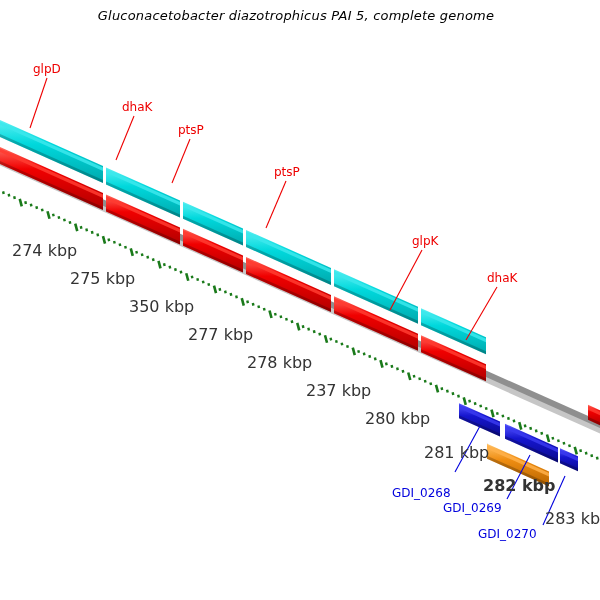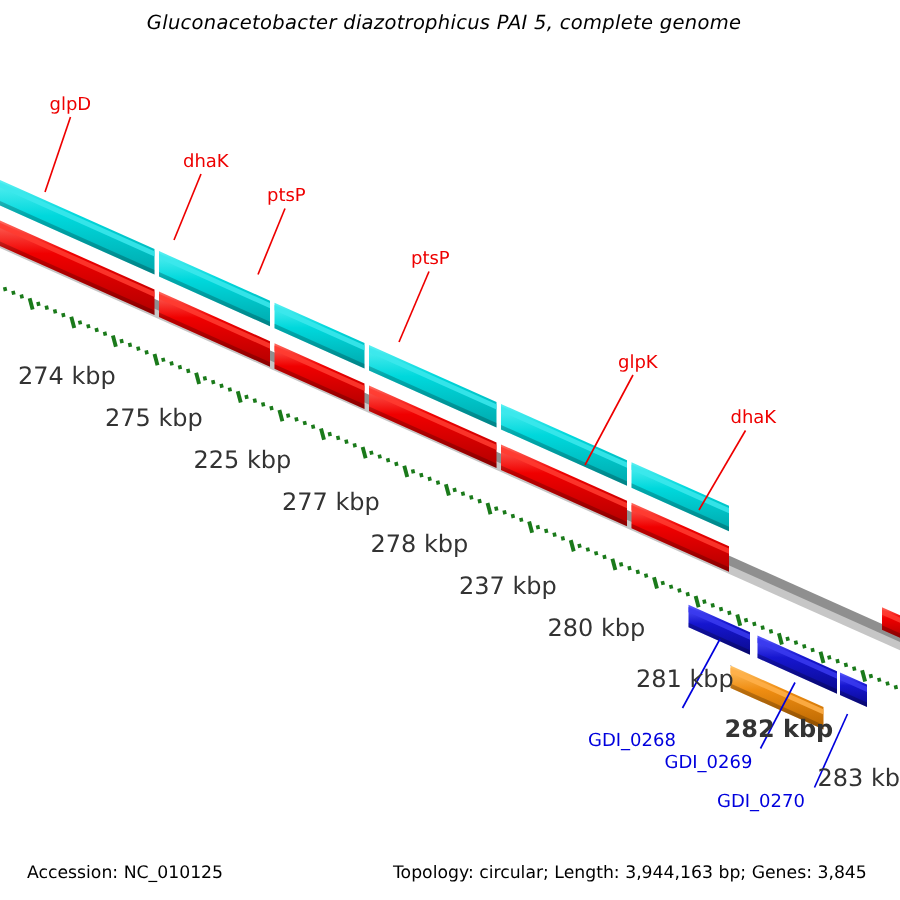--- a/index.html
+++ b/index.html
@@ -304,25 +304,23 @@
       <div class="lbl lbl-gene" style="left: 487px; top: 271px;">dhaK</div>
     </div>
   <div id="locus-label-layer">
       <div class="lbl lbl-locus" style="left: 392px; top: 486px;">GDI_0268</div>
       <div class="lbl lbl-locus" style="left: 443px; top: 501px;">GDI_0269</div>
       <div class="lbl lbl-locus" style="left: 478px; top: 527px;">GDI_0270</div>
     </div>
   <div id="tick-label-layer">
       <div class="lbl lbl-tick" style="left: 12px; top: 241px;">274 kbp</div>
       <div class="lbl lbl-tick" style="left: 70px; top: 269px;">275 kbp</div>
-      <div class="lbl lbl-tick" style="left: 129px; top: 297px;">225 kbp</div>
+      <div class="lbl lbl-tick" style="left: 129px; top: 297px;">350 kbp</div>
       <div class="lbl lbl-tick" style="left: 188px; top: 325px;">277 kbp</div>
       <div class="lbl lbl-tick" style="left: 247px; top: 353px;">278 kbp</div>
       <div class="lbl lbl-tick" style="left: 306px; top: 381px;">237 kbp</div>
       <div class="lbl lbl-tick" style="left: 365px; top: 409px;">280 kbp</div>
       <div class="lbl lbl-tick" style="left: 424px; top: 443px;">281 kbp</div>
       <div class="lbl lbl-tick" style="left: 483px; top: 476px; font-weight: bold;">282 kbp</div>
       <div class="lbl lbl-tick" style="left: 545px; top: 509px;">283 kbp</div>
     </div>
 
-  <div class="footer-txt" id="foot-left">Accession: NC_010125</div>
-  <div class="footer-txt" id="foot-right">Topology: circular; Length: 3,944,163 bp; Genes: 3,845</div>
 </div>
 
 </body></html>

